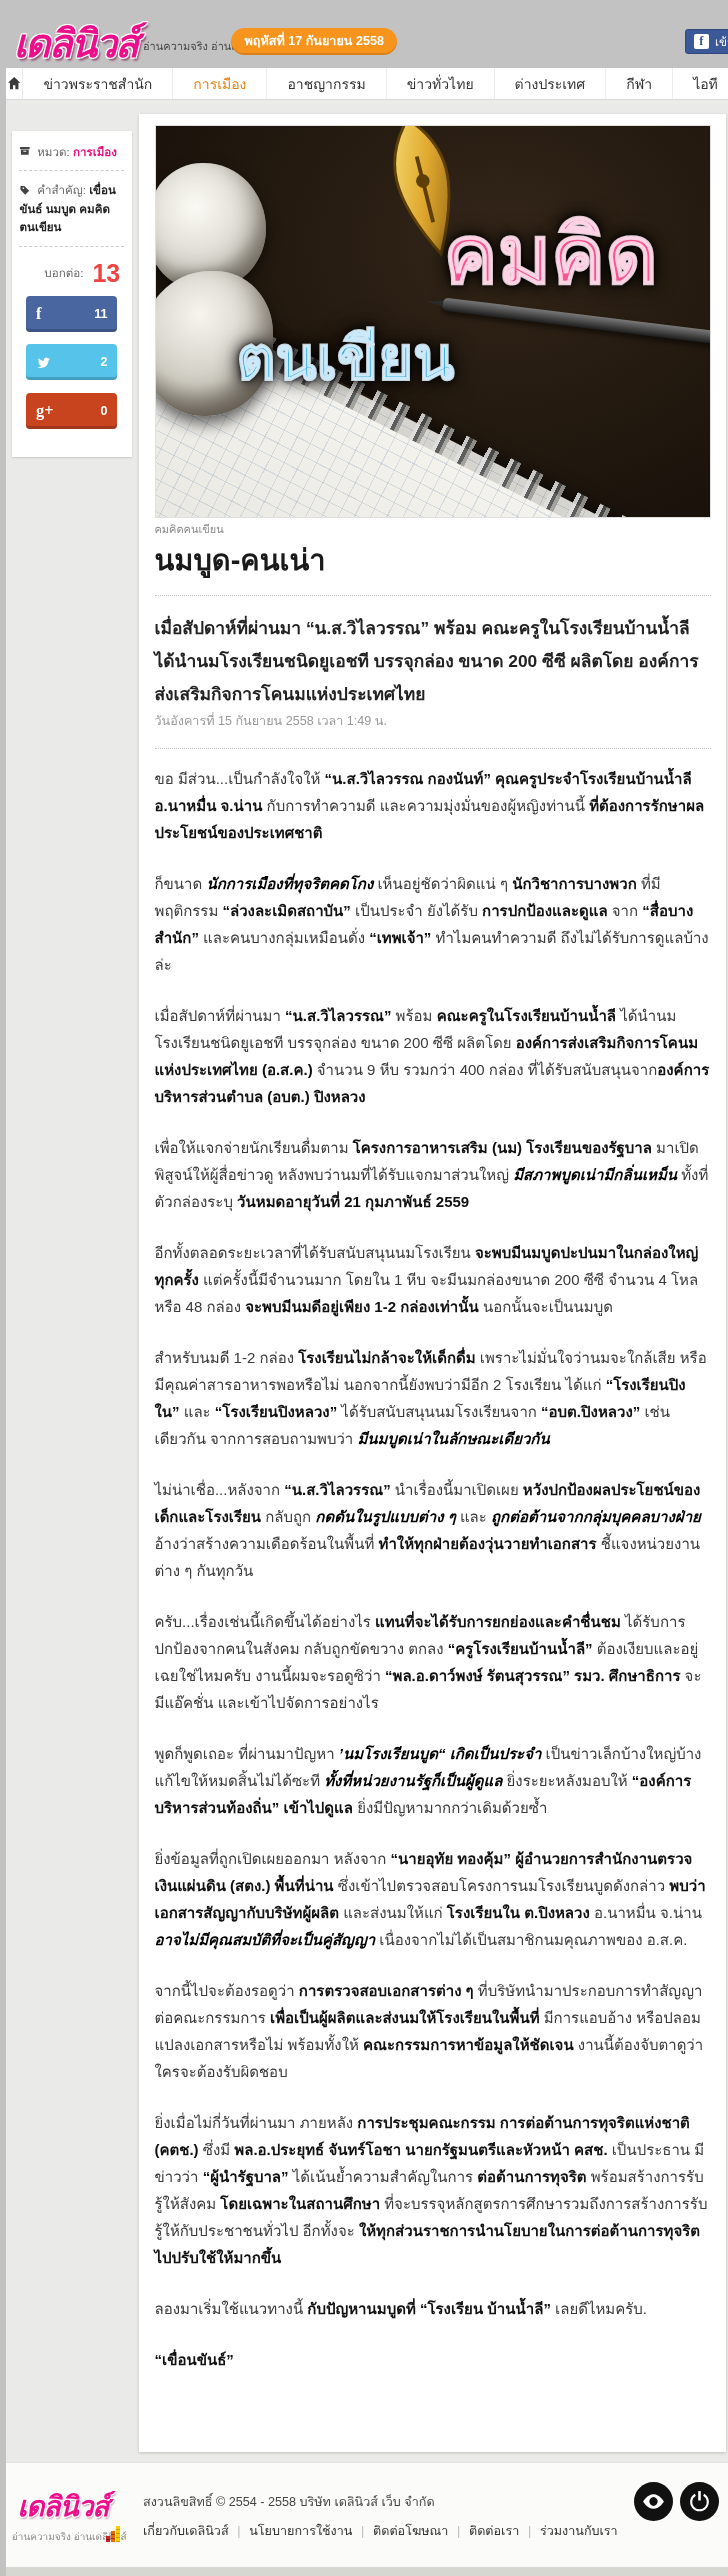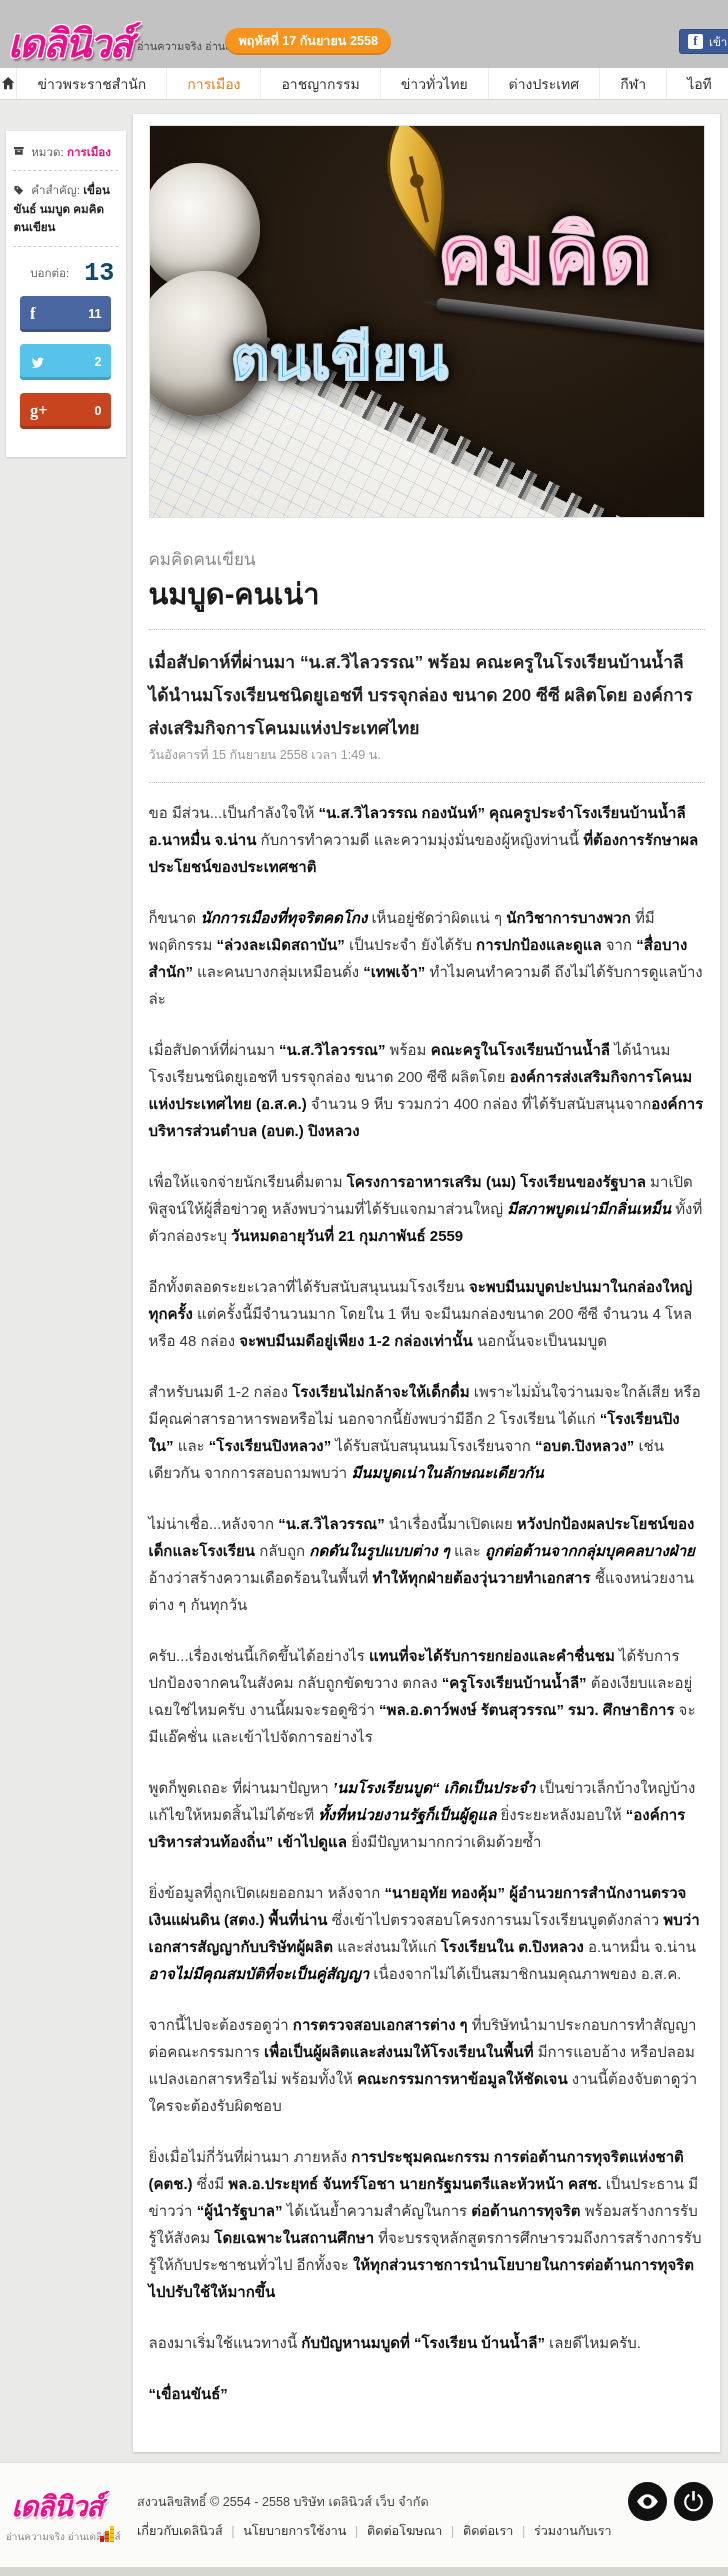--- a/index.html
+++ b/index.html
@@ -1,18 +1,18 @@
 <!DOCTYPE html>
 <html><head>
 <meta charset="utf-8">
 <style>
   * { margin:0; padding:0; box-sizing:border-box; }
   html,body { width:728px; }
   body { font-family:"Liberation Sans","DejaVu Sans",sans-serif; background:#c2c2c2; }
-  .page { position:relative; width:728px; height:2576px; overflow:hidden; background:#c2c2c2; }
+  .page { position:relative; width:728px; height:2576px; overflow:hidden; background:#c2c2c2;padding-left:6px; }
 
   
   .hdr { position:relative; height:68px; background:#c2c2c2; }
   .logo { position:absolute; left:7.7px; top:11.6px; font-size:39px; font-weight:800; font-style:italic;
           color:#ec0f8c; letter-spacing:-1.9px;
           text-shadow:-1px -1px 0 #fff,1px -1px 0 #fff,-1px 1px 0 #fff,1px 1px 0 #fff,1.9px 2.9px 1.9px rgba(120,0,60,.55); }
   .tagline { position:absolute; left:137px; top:37px; font-size:11px; color:#4a4a4a; }
   .date-pill { position:absolute; left:225px; top:28px; height:27px; line-height:27px; padding:0 13.5px;
                background:#f7941e; border-radius:13.5px; color:#fff; font-size:12.6px; font-weight:bold;
                box-shadow:inset 0 -1.9px 0 rgba(0,0,0,.12); }
@@ -34,23 +34,23 @@
   
   .content { position:relative; height:2362px; background:#eaeae8; }
 
   
   .sidebar { position:absolute; left:5.8px; top:31px; width:120px; background:#fff; padding:9.7px 7.7px 15.5px;
              box-shadow:0 1px 1.9px rgba(0,0,0,.15); }
   .side-row { font-size:11.6px; color:#666; line-height:1.6; padding:1.9px 0 8.7px; border-bottom:1px dashed #ccc; margin-bottom:8.7px; }
   .side-row svg { width:11.6px; height:11.6px; fill:#444; vertical-align:-1px; margin-right:2.9px; }
   .cat-link { color:#ea117d; font-weight:bold; text-decoration:none; cursor:pointer; }
   .kw-link { color:#222; font-weight:bold; text-decoration:none; cursor:pointer; }
-  .share-line { display:flex; align-items:flex-end; justify-content:flex-end; gap:15px; padding:5.8px 3.9px 9.7px 0; }
+  .share-line { display:flex; align-items:flex-end; justify-content:flex-end; gap:9px; padding:5.8px 3.9px 9.7px 0; }
   .share-label { font-size:11.6px; color:#666; padding-bottom:3.9px; }
-  .share-count { font-size:25px; font-weight:bold; color:#0c4a6e; line-height:1;font-family:Liberation Mono, monospace; }
+  .share-count { font-size:25px; font-weight:bold; color:#ef4444; line-height:1; }
   .sh-btn { display:flex; align-items:center; justify-content:space-between; width:91px; height:36px;
             border:none; border-radius:3.9px; margin:0 0 12.6px 6.8px; padding:0 9.7px; color:#fff; font-weight:bold;
             font-size:12.6px; cursor:pointer; box-shadow:inset 0 -2.9px 0 rgba(0,0,0,.18); font-family:inherit; }
   .sh-fb { background:#4a66a0; }
   .sh-tw { background:#55c3ea; }
   .sh-gp { background:#c7441f; }
   .sh-btn .ic { font-family:"Liberation Serif",serif; font-size:16.4px; }
   .sh-btn svg { width:15.5px; height:15.5px; }
 
   
@@ -84,21 +84,21 @@
               box-shadow:inset -11.6px -15.5px 23px rgba(60,50,40,.55), 0 7.7px 15.5px rgba(0,0,0,.6); }
   .nib { position:absolute; left:220px; top:-11.6px; width:97px; height:145px; transform:rotate(-14deg); }
   .hero-t1 { position:absolute; left:288px; top:89px; font-size:81px; font-weight:800; line-height:1;
              color:#f7558f; -webkit-text-stroke:1.9px rgba(255,235,245,.85);
              text-shadow:0 0 5.8px #000,0 0 13.5px #000,0 0 21px rgba(0,0,0,.9); }
   .hero-t2 { position:absolute; left:81px; top:203px; font-size:60px; font-weight:800; line-height:1;
              color:#2fa7dd; -webkit-text-stroke:1.9px rgba(230,245,255,.85);
              text-shadow:0 0 5.8px #000,0 0 13.5px #000,0 0 23px rgba(0,0,0,.9); }
 
   
-  .section-label { margin-top:27px; font-size:17px; color:#8a8a8a; }
+  .section-label { margin-top:2px; font-size:11px; color:#8a8a8a; }
   h1.title { margin-top:4px; font-size:29px; font-weight:bold; color:#1a1a1a; line-height:1.25; }
   .dotline { border-top:1px dotted #c4c4c4; margin:16.4px 0; }
   .lead { font-size:17.4px; font-weight:bold; color:#222; line-height:33px; }
   .pubdate { margin:0 0 0; font-size:12.6px; color:#999; }
   #article-body { margin-top:12.6px; font-size:15px; color:#3a3a3a; line-height:27px; }
   #article-body p { margin:0 0 24px; }
   #article-body .b { font-weight:bold; color:#111; }
   #article-body .bi { font-weight:bold; font-style:italic; color:#000000; }
 
   

